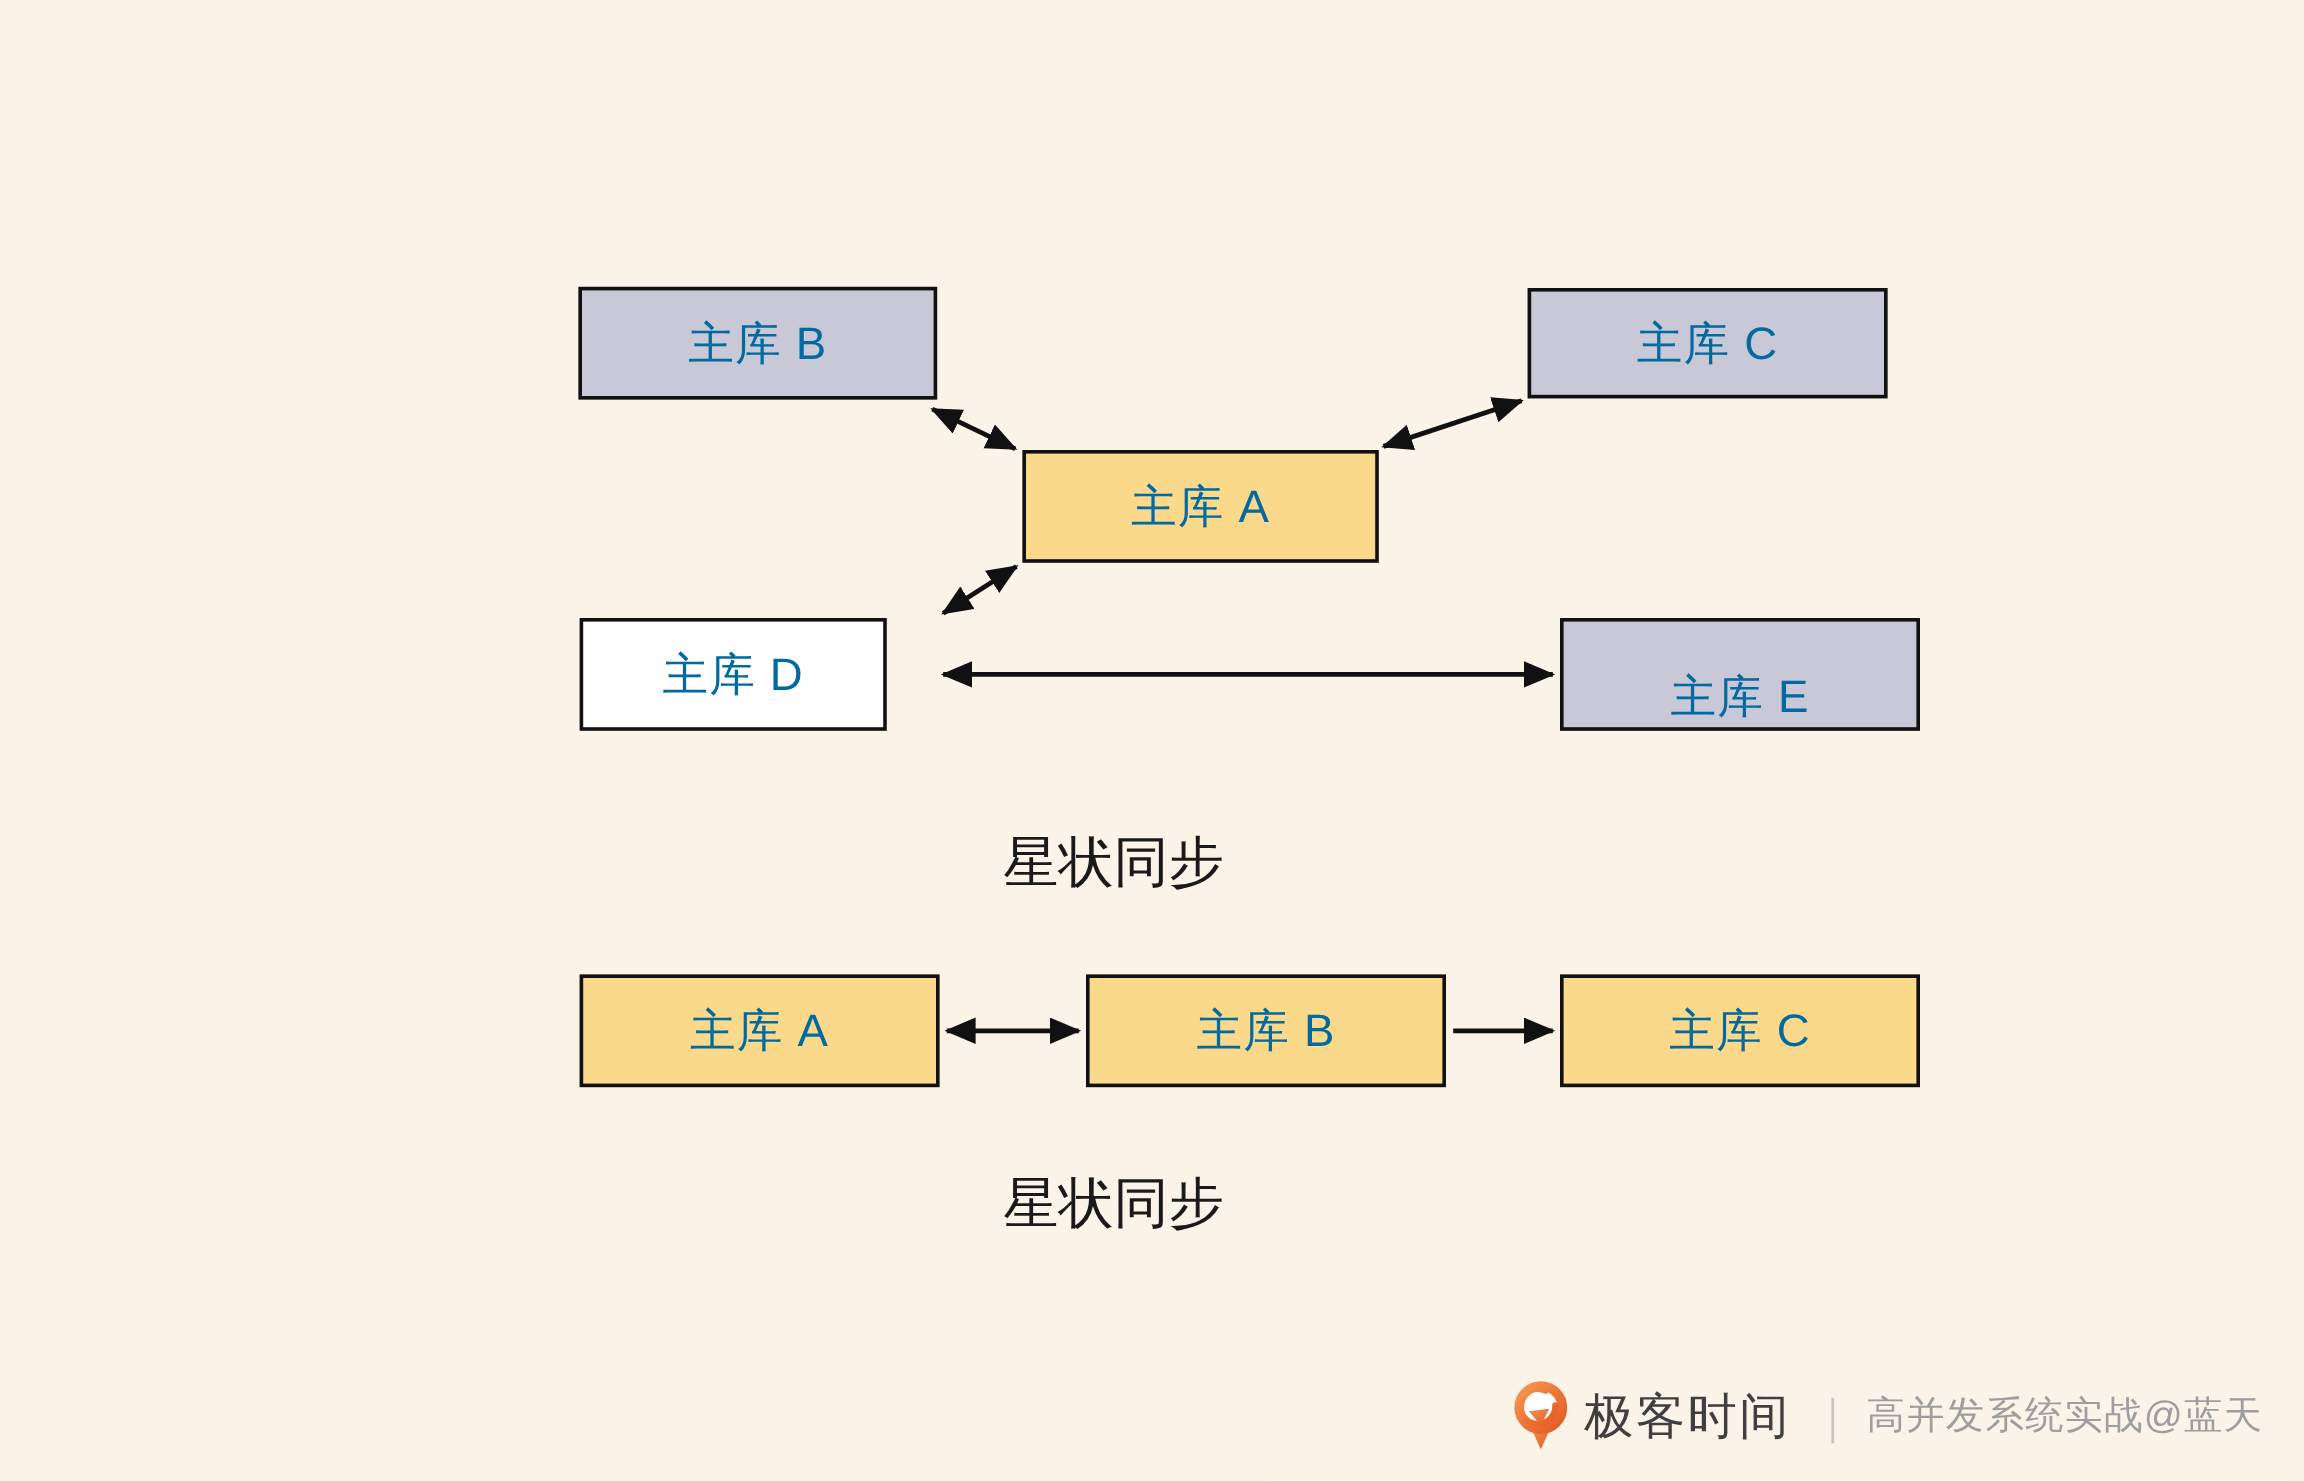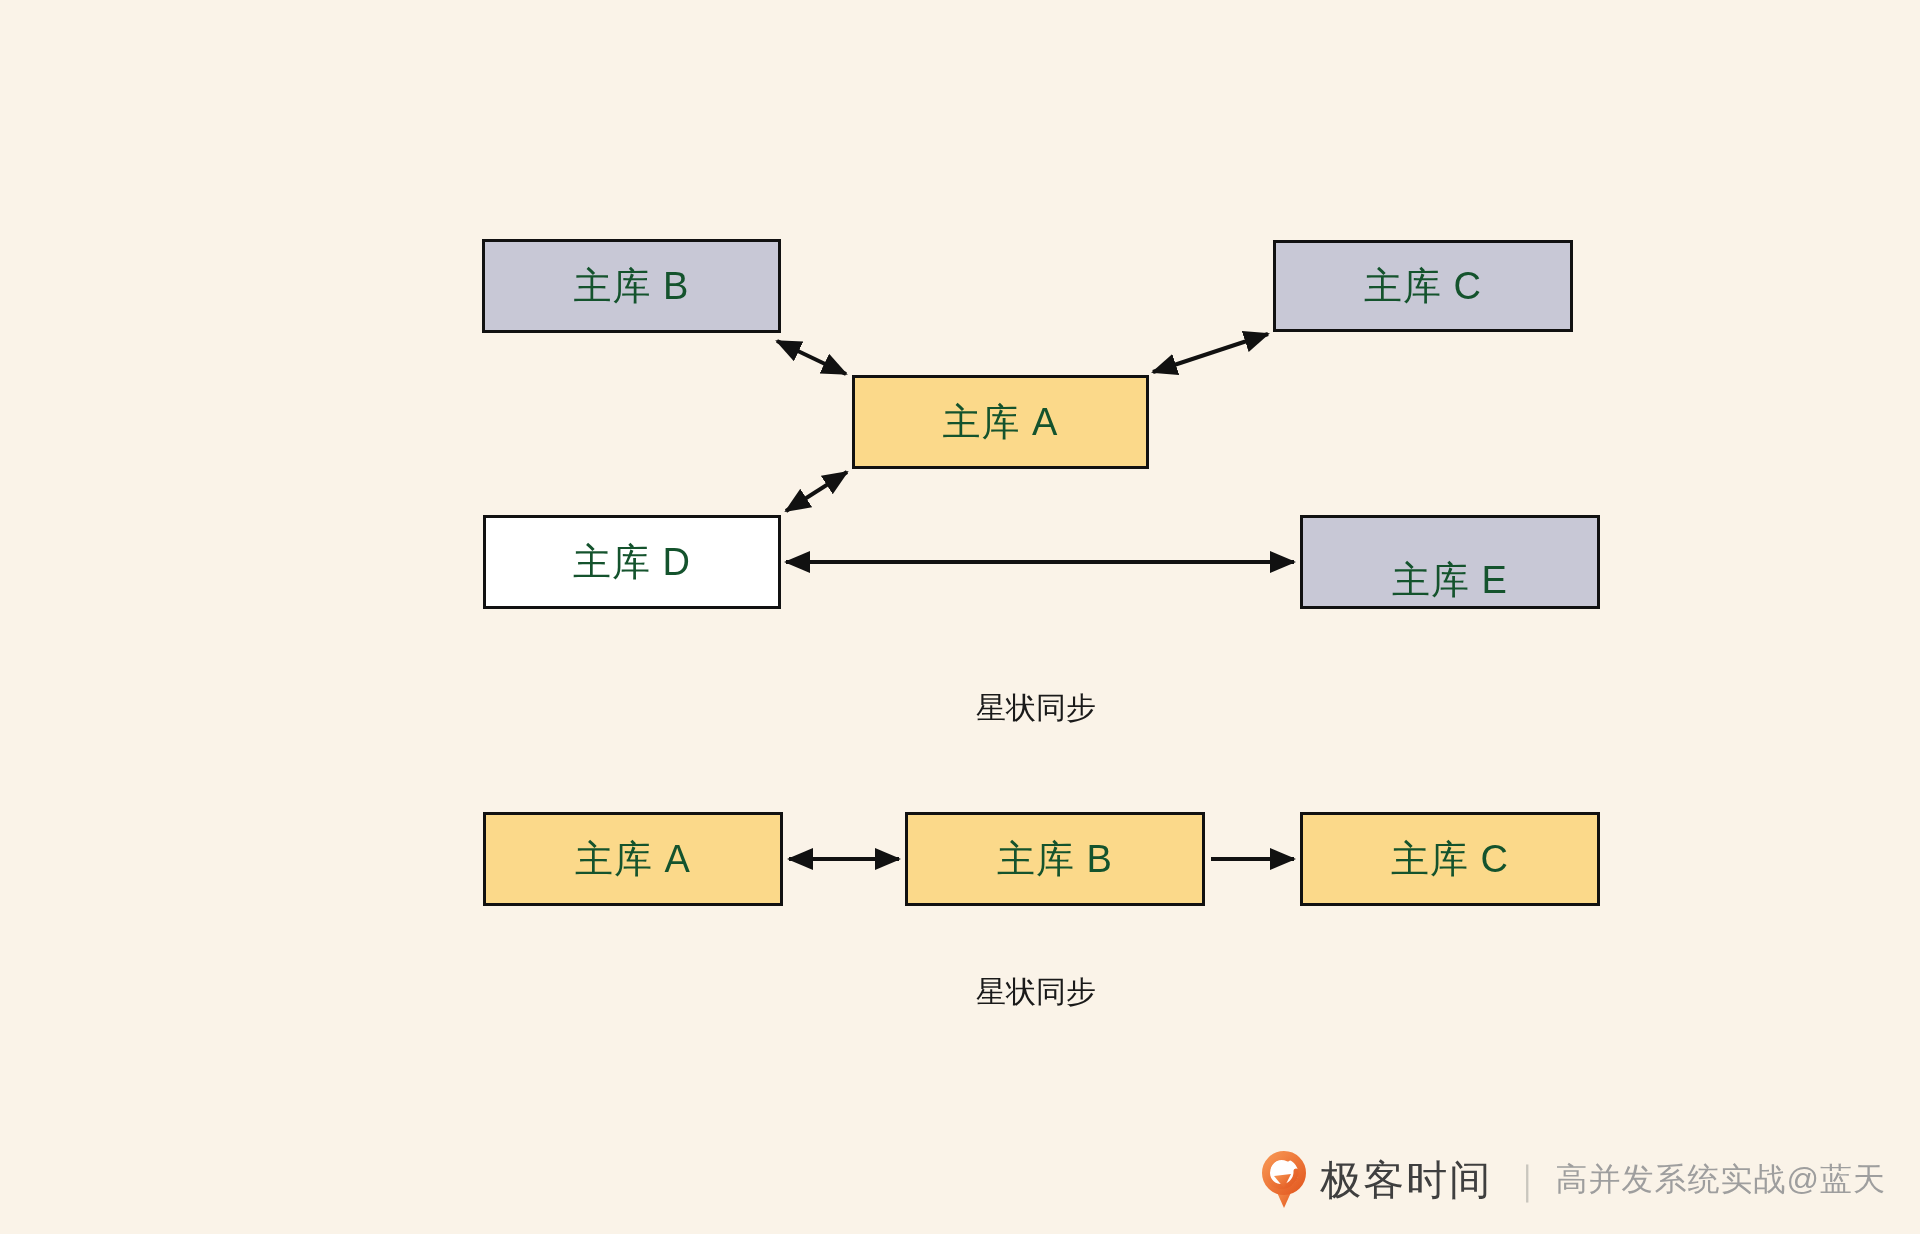--- a/index.html
+++ b/index.html
@@ -9,43 +9,43 @@
     width:1920px;height:1234px;
     background:#FAF3E8;
     overflow:hidden;
   }
   .arrow-layer{position:absolute;left:0;top:0;width:1920px;height:1234px;pointer-events:none;}
   .node{
     position:absolute;
     border:3px solid #111;
     box-sizing:border-box;
     display:flex;align-items:center;justify-content:center;
-    font-size:38px;color:#14532d;
+    font-size:38px;color:#0369a1;
     letter-spacing:1px;
     z-index:2;
   }
   .fill-lavender{background:#C8C8D6;}
   .fill-yellow{background:#FBD98A;}
   .fill-white{background:#FFFFFF;}
 
   
   .n-star-b{left:482px;top:239px;width:299px;height:94px;}
   .n-star-c{left:1273px;top:240px;width:300px;height:92px;}
   .n-star-a{left:852px;top:375px;width:297px;height:94px;}
-  .n-star-d{left:483px;top:515px;width:298px;height:94px;}
+  .n-star-d{left:483px;top:515px;width:256px;height:94px;}
   .n-star-e{left:1300px;top:515px;width:300px;height:94px;align-items:flex-end;}
 
   
   .n-cas-a{left:483px;top:812px;width:300px;height:94px;}
   .n-cas-b{left:905px;top:812px;width:300px;height:94px;}
   .n-cas-c{left:1300px;top:812px;width:300px;height:94px;}
 
   .diagram-title{
     position:absolute;left:836px;width:400px;
-    text-align:center;font-size:30px;color:#1a1a1a;
+    text-align:left;font-size:46px;color:#1a1a1a;
     z-index:2;
   }
   .title-star{top:688px;}
   .title-cascade{top:972px;}
 
   .footer{
     position:absolute;right:34px;top:1148px;height:64px;
     display:flex;align-items:center;
     z-index:2;
   }

